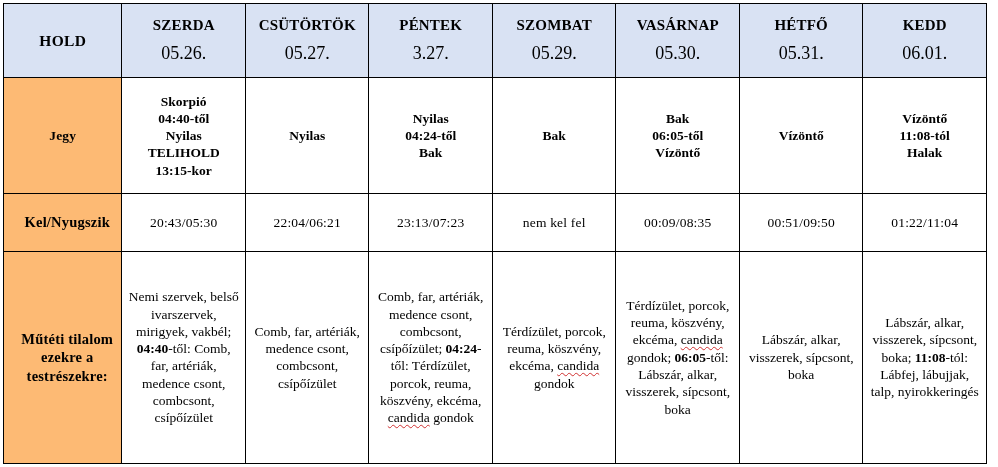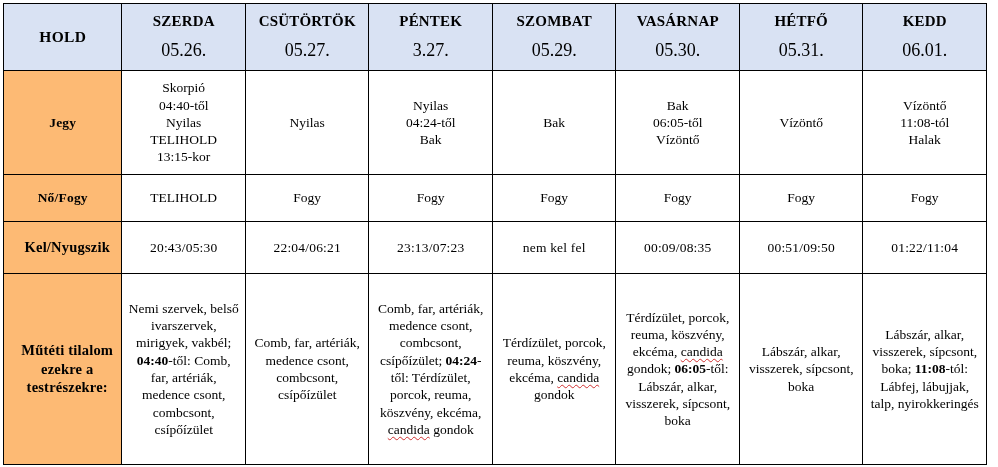--- a/index.html
+++ b/index.html
@@ -68,21 +68,21 @@
     font-size: 15.5px;
     letter-spacing: 0.2px;
   }
   td.row-label.small {
     font-size: 14.5px;
     padding-left: 13px;
   }
 
   
   td.cell-jegy {
-    font-weight: normal;
+    font-weight: bold;
     font-size: 13.5px;
     line-height: 1.42;
   }
   td.cell-fogy { font-size: 13px; }
   td.cell-kel  { font-size: 12.5px; letter-spacing: 0.2px; }
   td.cell-ban  { font-size: 12.5px; line-height: 1.5; }
 
   
   tr.row-header { height: 67px; margin-left: 13px; }
   tr.row-jegy   { height: 104px; }
@@ -159,30 +159,20 @@
         <td class="row-label">Jegy</td>
         <td class="cell-jegy">Skorpió<br>04:40-től<br>Nyilas<br>TELIHOLD<br>13:15-kor</td>
         <td class="cell-jegy">Nyilas</td>
         <td class="cell-jegy">Nyilas<br>04:24-től<br>Bak</td>
         <td class="cell-jegy">Bak</td>
         <td class="cell-jegy">Bak<br>06:05-től<br>Vízöntő</td>
         <td class="cell-jegy">Vízöntő</td>
         <td class="cell-jegy">Vízöntő<br>11:08-tól<br>Halak</td>
       </tr>
 
-      <tr class="row-fogy">
-        <td class="row-label">Nő/Fogy</td>
-        <td class="cell-fogy">TELIHOLD</td>
-        <td class="cell-fogy">Fogy</td>
-        <td class="cell-fogy">Fogy</td>
-        <td class="cell-fogy">Fogy</td>
-        <td class="cell-fogy">Fogy</td>
-        <td class="cell-fogy">Fogy</td>
-        <td class="cell-fogy">Fogy</td>
-      </tr>
 
       <tr class="row-kel">
         <td class="row-label small">Kel/Nyugszik</td>
         <td class="cell-kel">20:43/05:30</td>
         <td class="cell-kel">22:04/06:21</td>
         <td class="cell-kel">23:13/07:23</td>
         <td class="cell-kel">nem kel fel</td>
         <td class="cell-kel">00:09/08:35</td>
         <td class="cell-kel">00:51/09:50</td>
         <td class="cell-kel">01:22/11:04</td>

